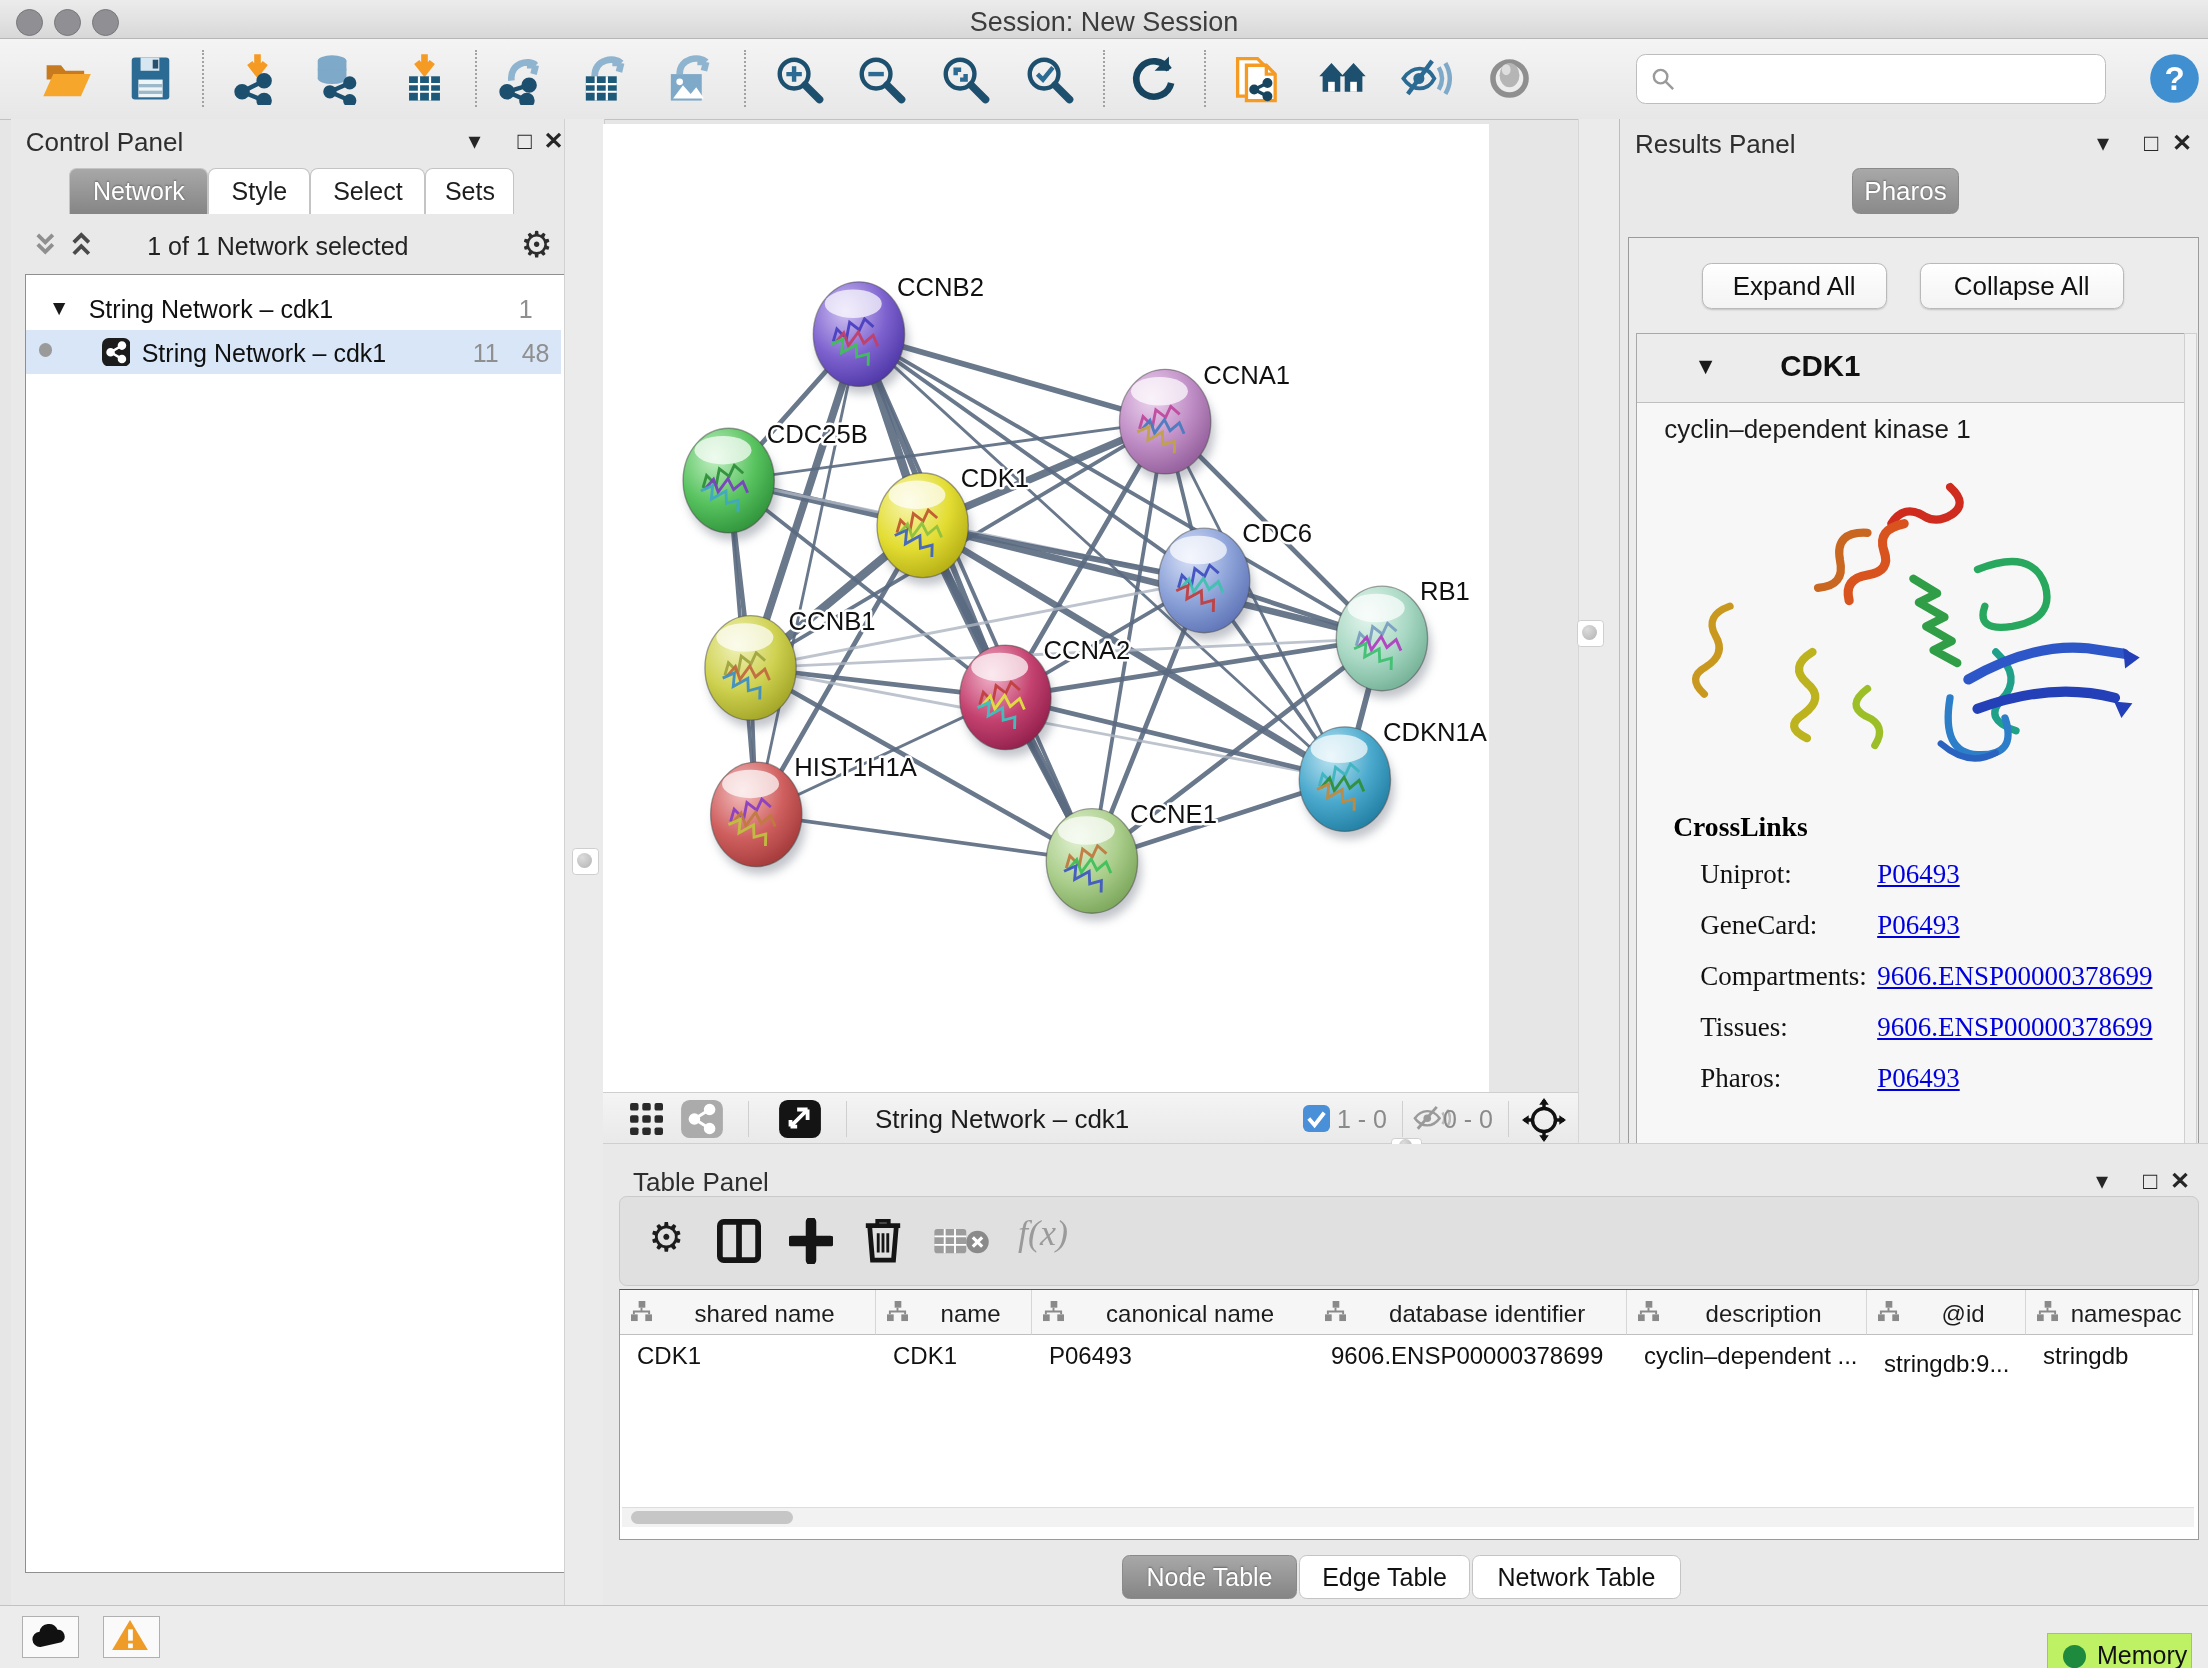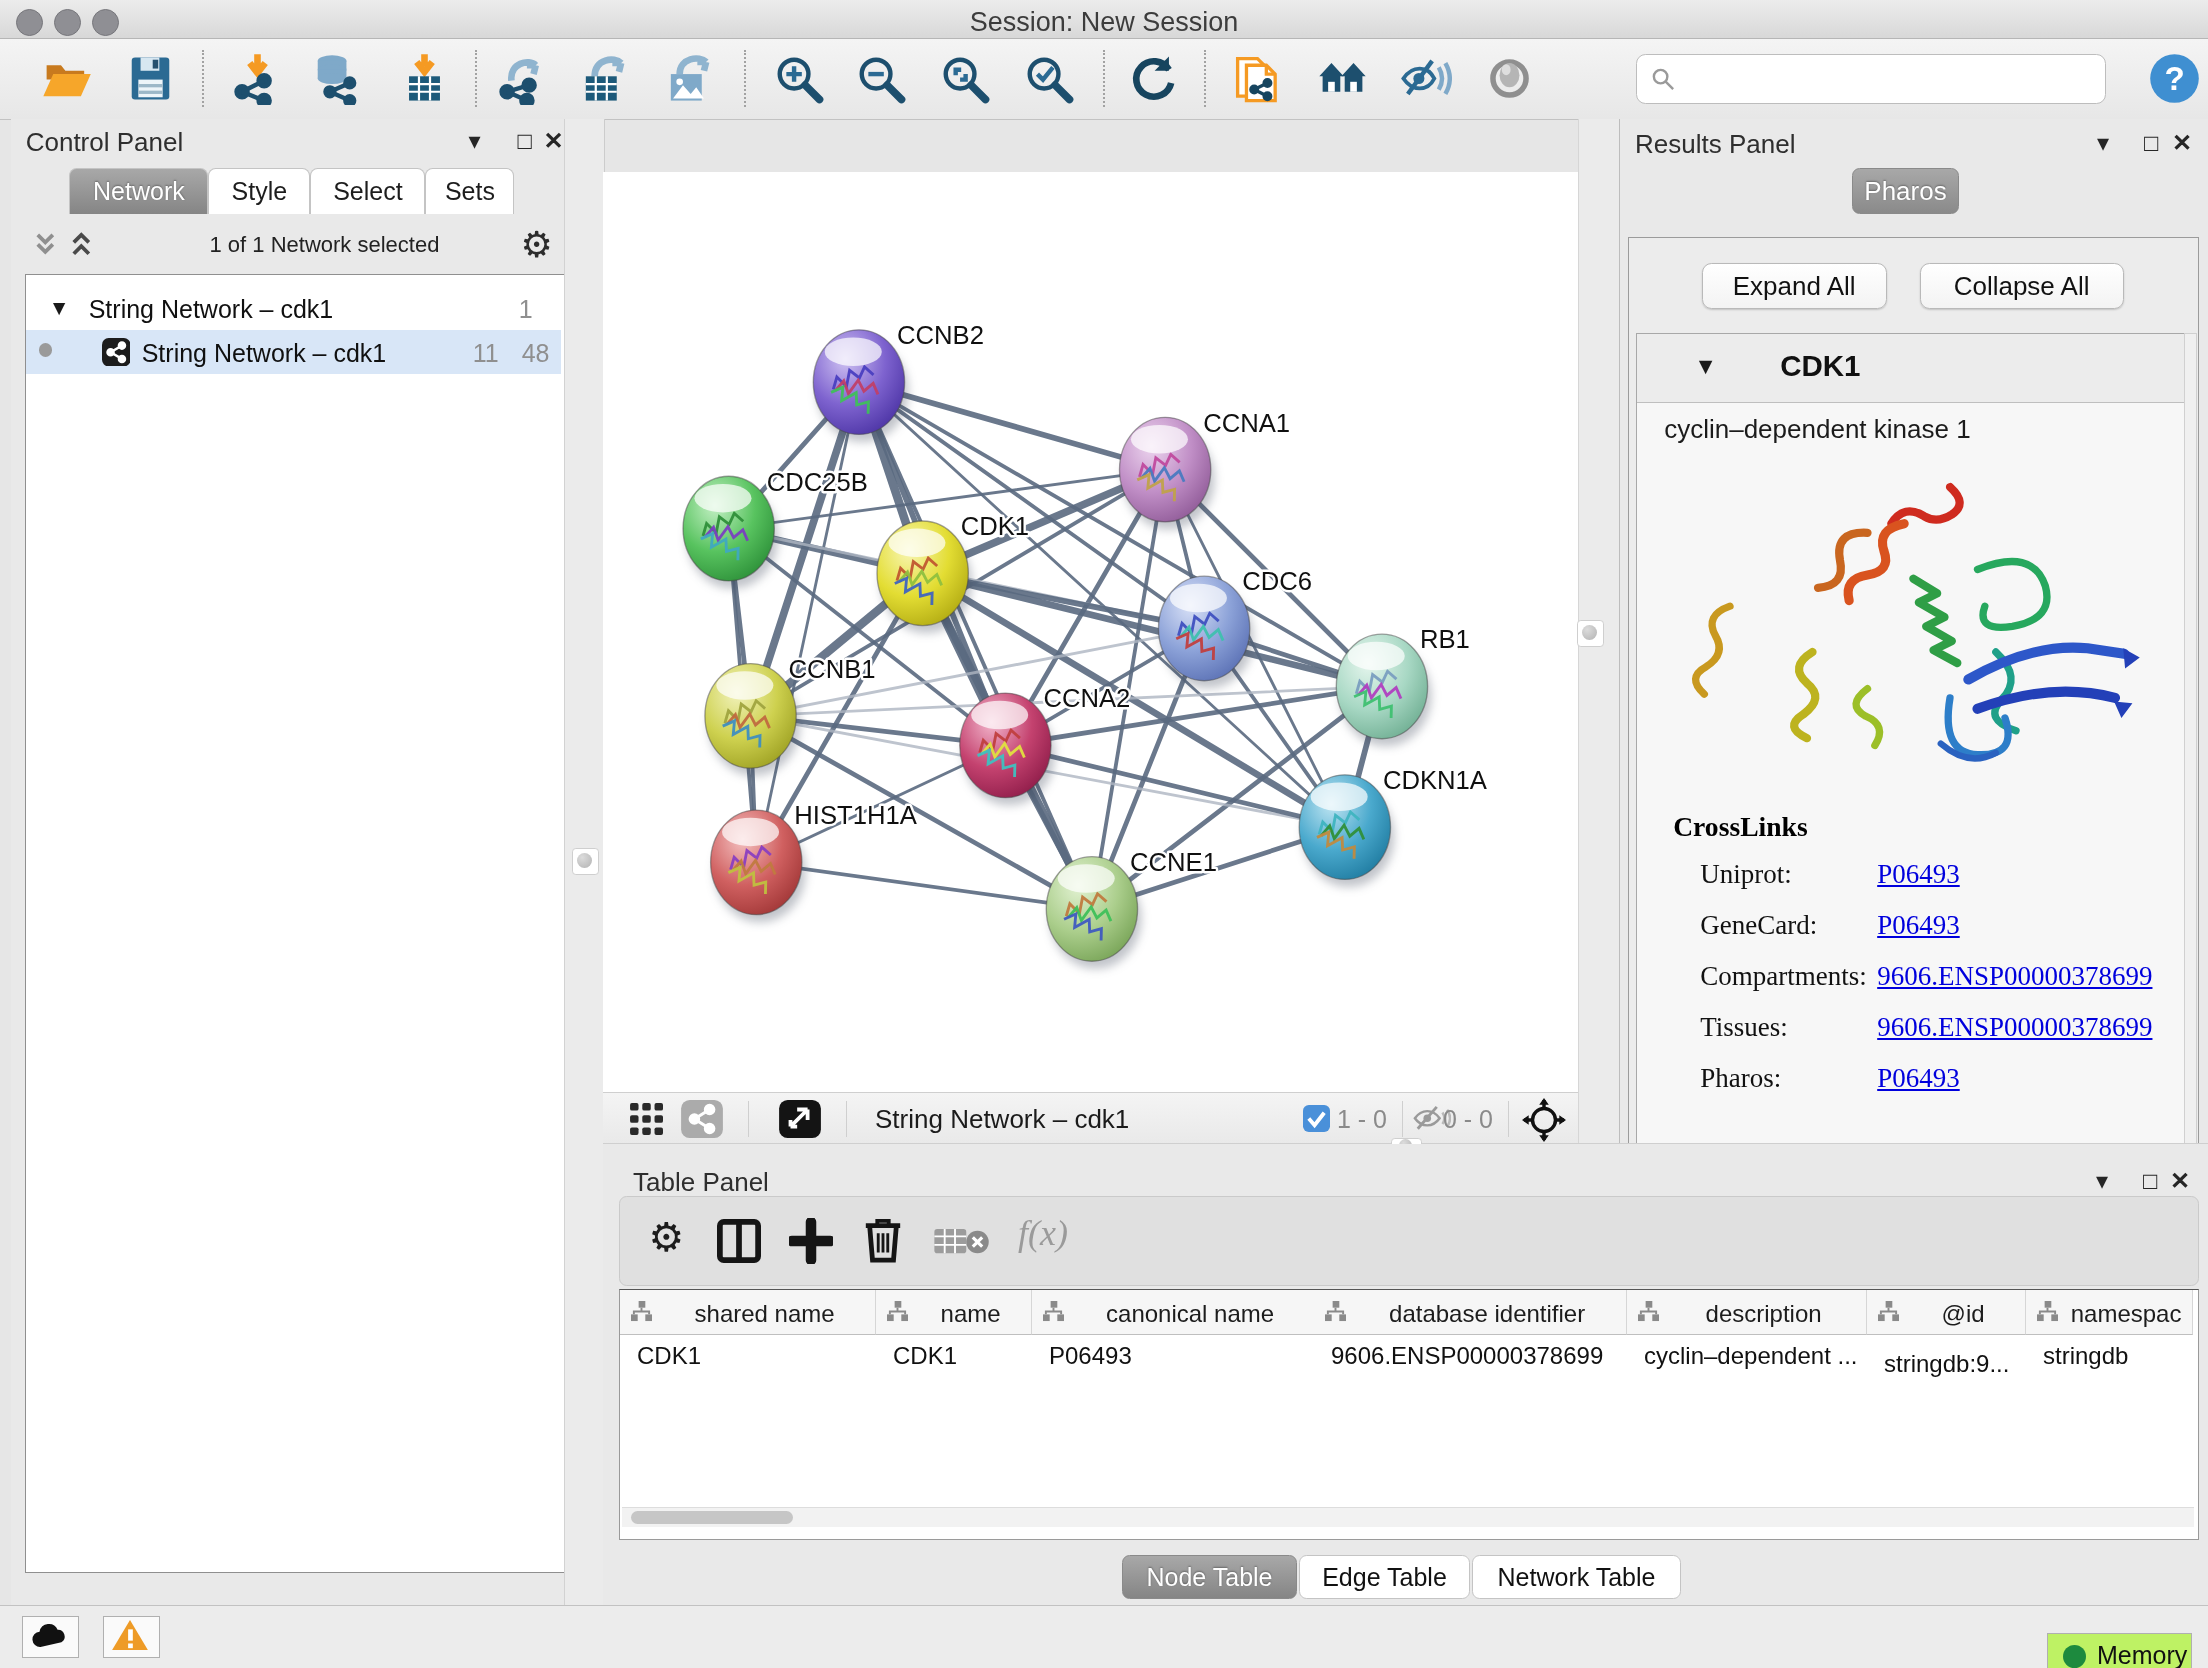--- a/index.html
+++ b/index.html
@@ -21,21 +21,21 @@
   .tab{position:absolute;height:45px;background:#fff;border:1px solid #c4c4c4;border-bottom:none;border-radius:7.6px 7.6px 0 0;text-align:center;font-size:25px;color:#1d1d1d;line-height:45px;}
   .tab.active{background:linear-gradient(#a8a8a8,#858585);color:#fff;text-shadow:0 -1px 1.9px rgba(0,0,0,.35);}
   .btn{position:absolute;background:linear-gradient(#ffffff,#f3f3f3);border:1px solid #b9b9b9;border-radius:9.5px;text-align:center;font-size:26px;color:#111;box-shadow:0 1px 1.9px rgba(0,0,0,.18);}
   
   #cpanel{left:11.4px;top:119px;width:553px;height:1487px;background:#e9e9e9;}
   #cp-list{position:absolute;left:13.3px;top:155px;width:539px;height:1297px;background:#fff;border:1.9px solid #8f8f8f;}
   .trow{position:absolute;left:0;width:535px;height:44px;}
   .trow .lbl{position:absolute;font-size:25px;color:#101010;top:8.6px;}
   .cnt{position:absolute;font-size:25px;color:#8f8f8f;top:8.6px;}
   
-  #netcanvas{left:603px;top:124px;width:975px;height:968px;background:#ffffff;margin-top:48px;}
+  #netcanvas{left:603px;top:124px;width:886px;height:968px;background:#ffffff;}
   #viewbar{left:603px;top:1092px;width:975px;height:51px;background:linear-gradient(#f4f4f4,#e9e9e9);border-top:1px solid #cfcfcf;}
   .vbsep{position:absolute;top:7.6px;height:36px;border-left:1px solid #cfcfcf;}
   .vbtxt{position:absolute;top:12.4px;font-size:25px;color:#8a8a8a;}
   
   #rpanel{left:1619px;top:119px;width:590px;height:1025px;background:#e9e9e9;border-left:1px solid #bdbdbd;}
   #rbox{position:absolute;left:7.6px;top:118px;width:569px;height:919px;border:1.9px solid #9b9b9b;background:#ececec;}
   #rinner{position:absolute;left:7.6px;top:95px;width:550px;height:812px;border:1px solid #a8a8a8;background:#f7f7f7;}
   #cdk1head{position:absolute;left:0;top:0;width:100%;height:68px;background:#ececec;border-bottom:1px solid #bfbfbf;}
   .xrow{position:relative;height:51px;font-family:"Liberation Serif",serif;}
   .xrow .xl{position:absolute;left:63px;top:7.6px;font-size:27px;color:#111;}
@@ -212,21 +212,21 @@
       <div class="tab" style="left:197px;top:49px;width:100px">Style</div>
       <div class="tab" style="left:299px;top:49px;width:113px">Select</div>
       <div class="tab" style="left:414px;top:49px;width:87px">Sets</div>
     </div>
     <svg class="abs" style="left:23px;top:112px" width="32" height="28.5" viewBox="0 0 34 30">
         <path d="M4 4 l8 8 8-8 M4 14 l8 8 8-8" stroke="#8f8f8f" stroke-width="4" fill="none"></path>
       </svg>
     <svg class="abs" style="left:59px;top:112px" width="32" height="28.5" viewBox="0 0 34 30">
         <path d="M4 12 l8-8 8 8 M4 24 l8-8 8 8" stroke="#4a4a4a" stroke-width="4" fill="none"></path>
       </svg>
-    <div class="abs" style="left:105px;top:113px;width:323px;text-align:right;font-size:22px;color:#222">1 of 1 Network selected</div>
+    <div class="abs" style="left:105px;top:113px;width:323px;text-align:center;font-size:25px;color:#222">1 of 1 Network selected</div>
     <span class="abs" style="left:509px;top:105px;font-size:36px;color:#2c2c2c;font-family:'DejaVu Sans',sans-serif">⚙</span>
     <div id="cp-list">
       <div class="trow" style="top:11.4px">
         <span class="abs" style="left:23px;top:9.5px;font-size:21px;color:#1a1a1a">▼</span>
         <span class="lbl" style="left:63px">String Network – cdk1</span>
         <span class="cnt" style="left:493px">1</span>
       </div>
       <div class="trow" style="top:55px;background:#d8e6f7">
         <span class="abs" style="left:13.3px;top:13.3px;width:13.3px;height:13.3px;border-radius:50%;background:#9a9a9a"></span>
         <svg class="abs" style="left:76px;top:7.6px" width="28.5" height="28.5" viewBox="0 0 30 30">

